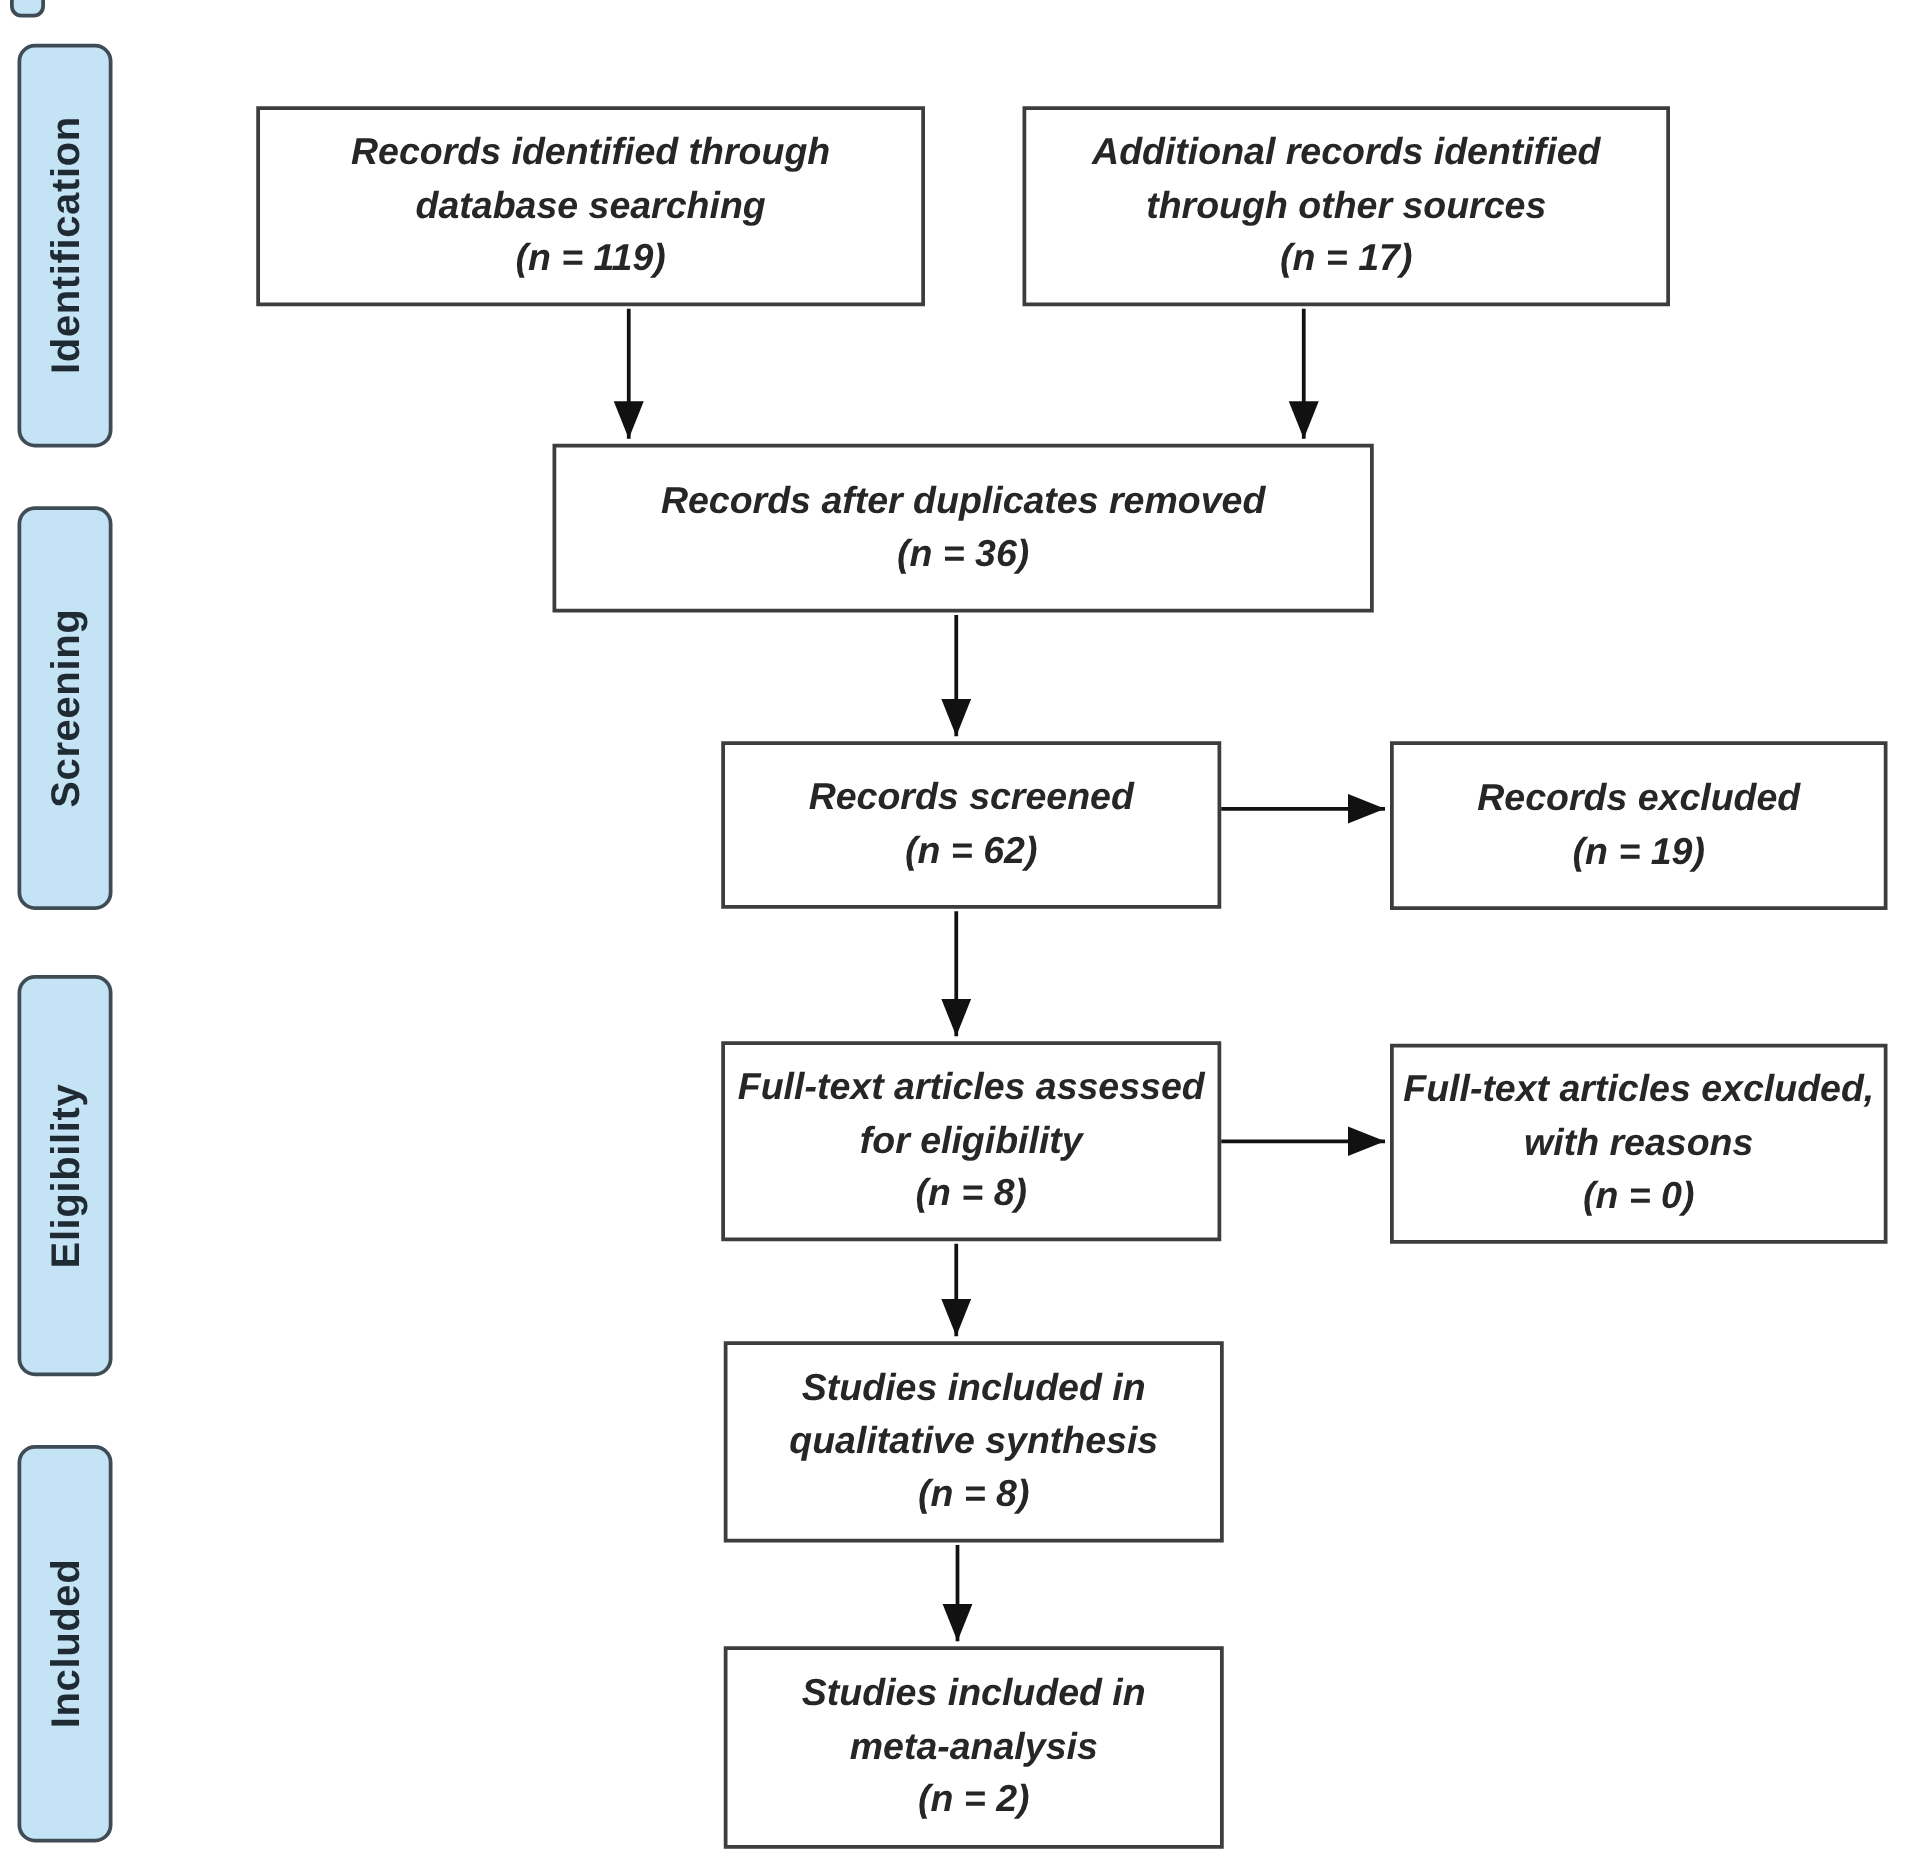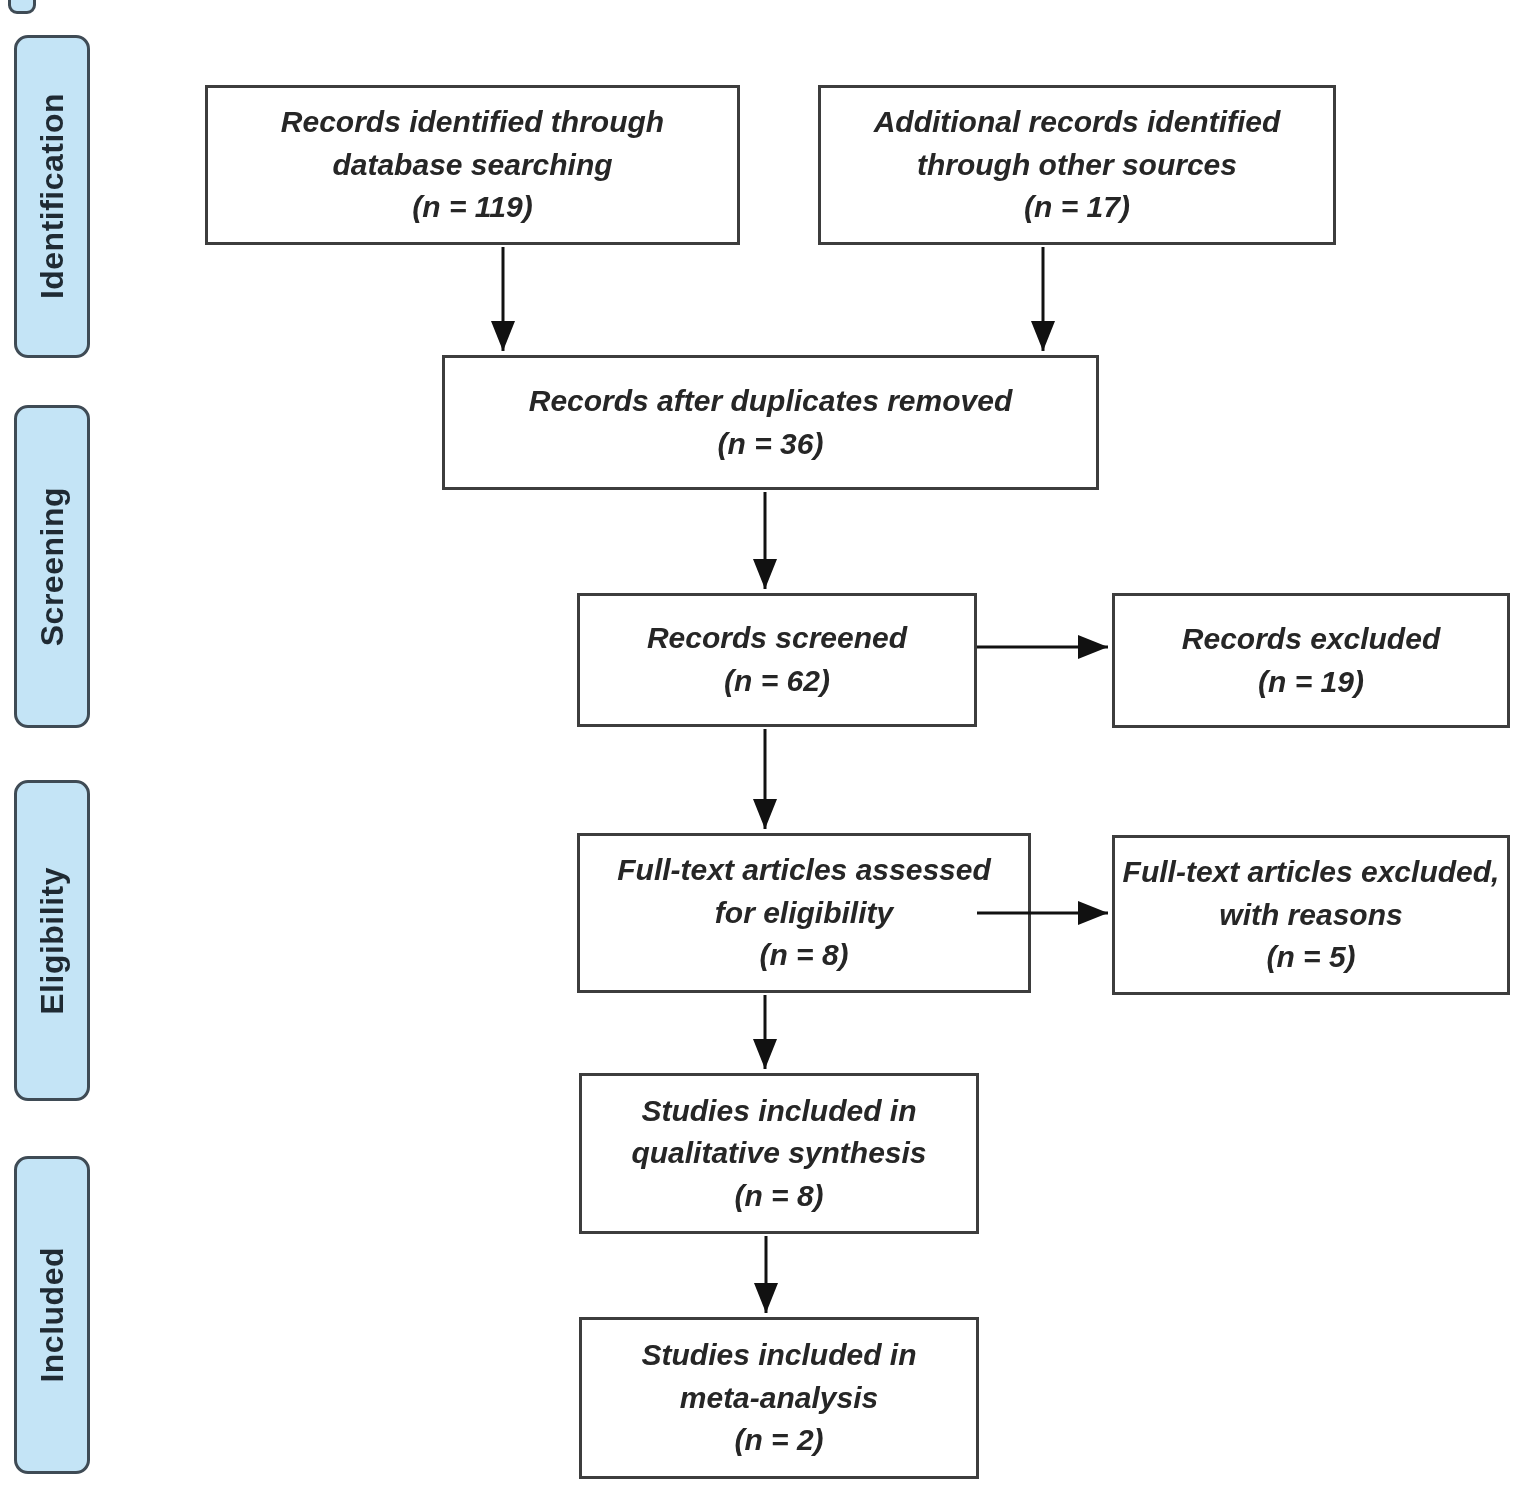--- a/index.html
+++ b/index.html
@@ -118,30 +118,30 @@
   <div class="fbox" style="left:577px;top:593px;width:400px;height:134px">
     <span class="txt">Records screened
 (n = 62)</span>
   </div>
 
   <div class="fbox" style="left:1112px;top:593px;width:398px;height:135px">
     <span class="txt">Records excluded
 (n = 19)</span>
   </div>
 
-  <div class="fbox" style="left:577px;top:833px;width:454px;height:160px">
+  <div class="fbox" style="left:577px;top:833px;width:400px;height:160px">
     <span class="txt">Full-text articles assessed
 for eligibility
 (n = 8)</span>
   </div>
 
   <div class="fbox" style="left:1112px;top:835px;width:398px;height:160px">
     <span class="txt">Full-text articles excluded,
 with reasons
-(n = 5)</span>
+(n = 0)</span>
   </div>
 
   <div class="fbox" style="left:579px;top:1073px;width:400px;height:161px">
     <span class="txt">Studies included in
 qualitative synthesis
 (n = 8)</span>
   </div>
 
   <div class="fbox" style="left:579px;top:1317px;width:400px;height:162px">
     <span class="txt">Studies included in

